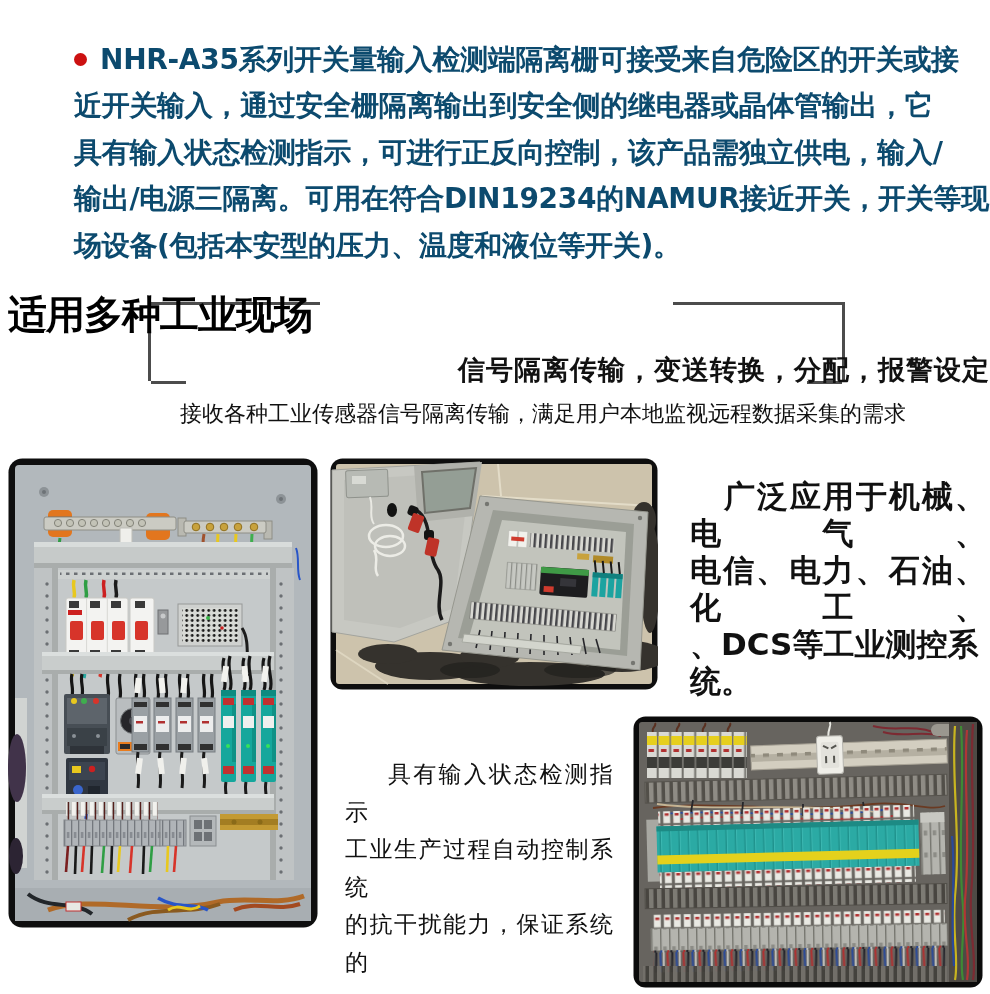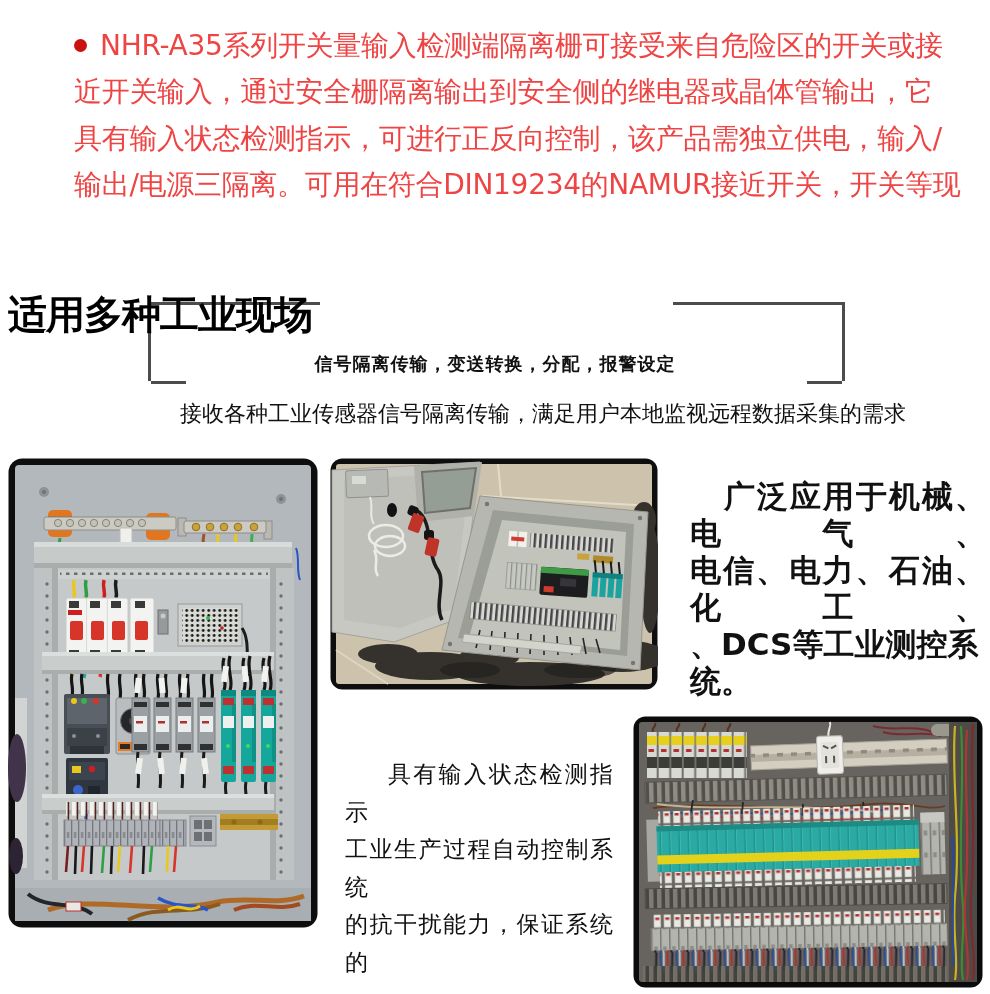--- a/index.html
+++ b/index.html
@@ -1,30 +1,30 @@
 <!DOCTYPE html>
 <html><head>
 <meta charset="utf-8">
 <style>
   html,body{margin:0;padding:0;background:#ffffff;}
   .page{position:relative;width:990px;height:994px;background:#ffffff;overflow:hidden;
         font-family:"DejaVu Sans","Liberation Sans",sans-serif;color:#161616;}
 
   
-  .intro{position:absolute;left:74px;top:23px;width:880px;font-size:28px;font-weight:400;
-         line-height:46.4px;letter-spacing:-0.3px;color:#ef4444;}
+  .intro{position:absolute;left:74px;top:37px;width:880px;font-size:28px;font-weight:700;
+         line-height:46.4px;letter-spacing:-0.3px;color:#0c4a6e;}
   .intro-line{white-space:nowrap;}
   .bullet{display:inline-block;width:13px;height:13px;border-radius:50%;background:#cc1111;
           margin-right:13px;vertical-align:3px;}
 
   
   .title{position:absolute;left:0;top:280px;width:990px;margin:8px;text-align:left;
          font-size:39px;font-weight:900;letter-spacing:-1px;color:#000;}
-  .subtitle{position:absolute;left:0;top:352px;width:990px;text-align:center;
-            font-size:18px;font-weight:700;letter-spacing:1px;color:#111;}
+  .subtitle{position:absolute;left:0;top:352px;width:990px;text-align:right;
+            font-size:27px;font-weight:700;letter-spacing:1px;color:#111;}
   .tagline{position:absolute;left:0;top:399px;width:990px;text-align:center;
            font-size:22px;font-weight:500;letter-spacing:0;color:#111;margin-left:48px;}
   .bk{position:absolute;top:302px;width:169px;height:76px;border-top:3px solid #4c4c4c;}
   .bk.l{left:148px;border-left:3px solid #4c4c4c;}
   .bk.r{left:673px;border-right:3px solid #4c4c4c;}
   .bk::after{content:"";position:absolute;bottom:-3px;width:35px;border-bottom:3px solid #4c4c4c;}
   .bk.l::after{left:0;}
   .bk.r::after{right:0;}
 
   
@@ -45,20 +45,21 @@
 </head>
 <body>
 
 <div class="page">
 
   <section class="intro">
     <div class="intro-line"><span class="bullet"></span><span>NHR-A35系列开关量输入检测端隔离栅可接受来自危险区的开关或接</span></div>
     <div class="intro-line">近开关输入，通过安全栅隔离输出到安全侧的继电器或晶体管输出，它</div>
     <div class="intro-line">具有输入状态检测指示，可进行正反向控制，该产品需独立供电，输入/</div>
     <div class="intro-line">输出/电源三隔离。可用在符合DIN19234的NAMUR接近开关，开关等现</div>
+    <div class="intro-line">场设备(包括本安型的压力、温度和液位等开关)。</div>
   </section>
 
   <div class="bk l"></div>
   <div class="bk r"></div>
   <h1 class="title">适用多种工业现场</h1>
   <div class="subtitle">信号隔离传输，变送转换，分配，报警设定</div>
   <div class="tagline">接收各种工业传感器信号隔离传输，满足用户本地监视远程数据采集的需求</div>
 
   <figure class="photo photo-cabinet">
     <svg viewBox="0 0 310 470" width="310" height="470">

